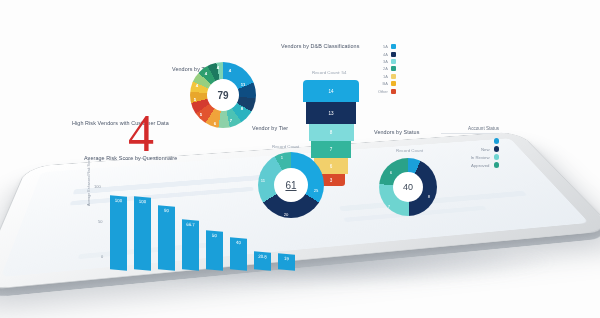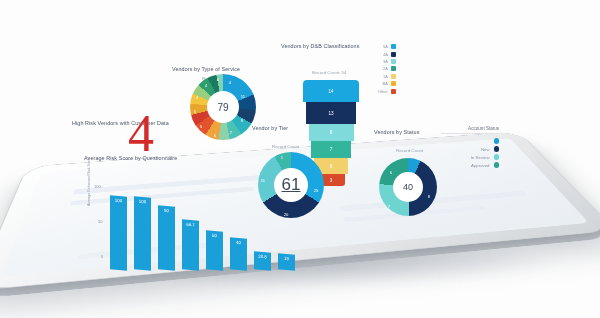--- a/index.html
+++ b/index.html
@@ -49,49 +49,50 @@
   #kpi-4{position:absolute;left:128px;top:108px;color:#d32b2b;font-size:52px;line-height:52px;
          font-family:"Liberation Serif",serif;font-weight:400;}
 
   
   .donut{position:absolute;border-radius:50%;}
   .donut .hole{position:absolute;border-radius:50%;background:#ffffff;
     display:flex;align-items:center;justify-content:center;color:#3d4858;}
   .seg-lab{position:absolute;color:#ffffff;font-size:4.2px;transform:translate(-50%,-50%);}
 
   
-  #d79{left:190px;top:74px;width:66px;height:66px;
+  #d79{left:190px;top:62px;width:66px;height:66px;
     background:conic-gradient(
       #1a9fd9 0deg 68deg,
       #0e4d82 68deg 96deg,
       #17406b 96deg 120deg,
       #2bb3c0 120deg 146deg,
       #4cc2b4 146deg 168deg,
       #8dd1a8 168deg 188deg,
       #f0a33a 188deg 212deg,
       #e2542f 212deg 236deg,
       #d43b2f 236deg 256deg,
       #e8a72c 256deg 276deg,
       #f2c53d 276deg 294deg,
       #98cf7f 294deg 312deg,
       #2e9e6e 312deg 332deg,
       #1d7a60 332deg 348deg,
       #7ed3b2 348deg 360deg);
+    font-weight:bold;
   }
   #d79 .hole{left:17px;top:17px;width:32px;height:32px;font-size:10px;}
 
   
   #d61{left:258px;top:152px;width:66px;height:66px;
     background:conic-gradient(
       #1aa7e0 0deg 122deg,
       #15305e 122deg 238deg,
       #5fcbd1 238deg 330deg,
       #3cb8a8 330deg 360deg);
   }
-  #d61 .hole{left:16px;top:16px;width:34px;height:34px;font-size:17px;text-decoration:underline;}
+  #d61 .hole{left:16px;top:16px;width:34px;height:34px;font-size:10px;text-decoration:underline;}
 
   
   #d21{left:379px;top:158px;width:58px;height:58px;
     background:conic-gradient(
       #1a9fd9 0deg 26deg,
       #15305e 26deg 178deg,
       #6ed4d0 178deg 276deg,
       #2aa289 276deg 360deg);
   }
   #d21 .hole{left:14px;top:14px;width:30px;height:30px;font-size:9px;}

